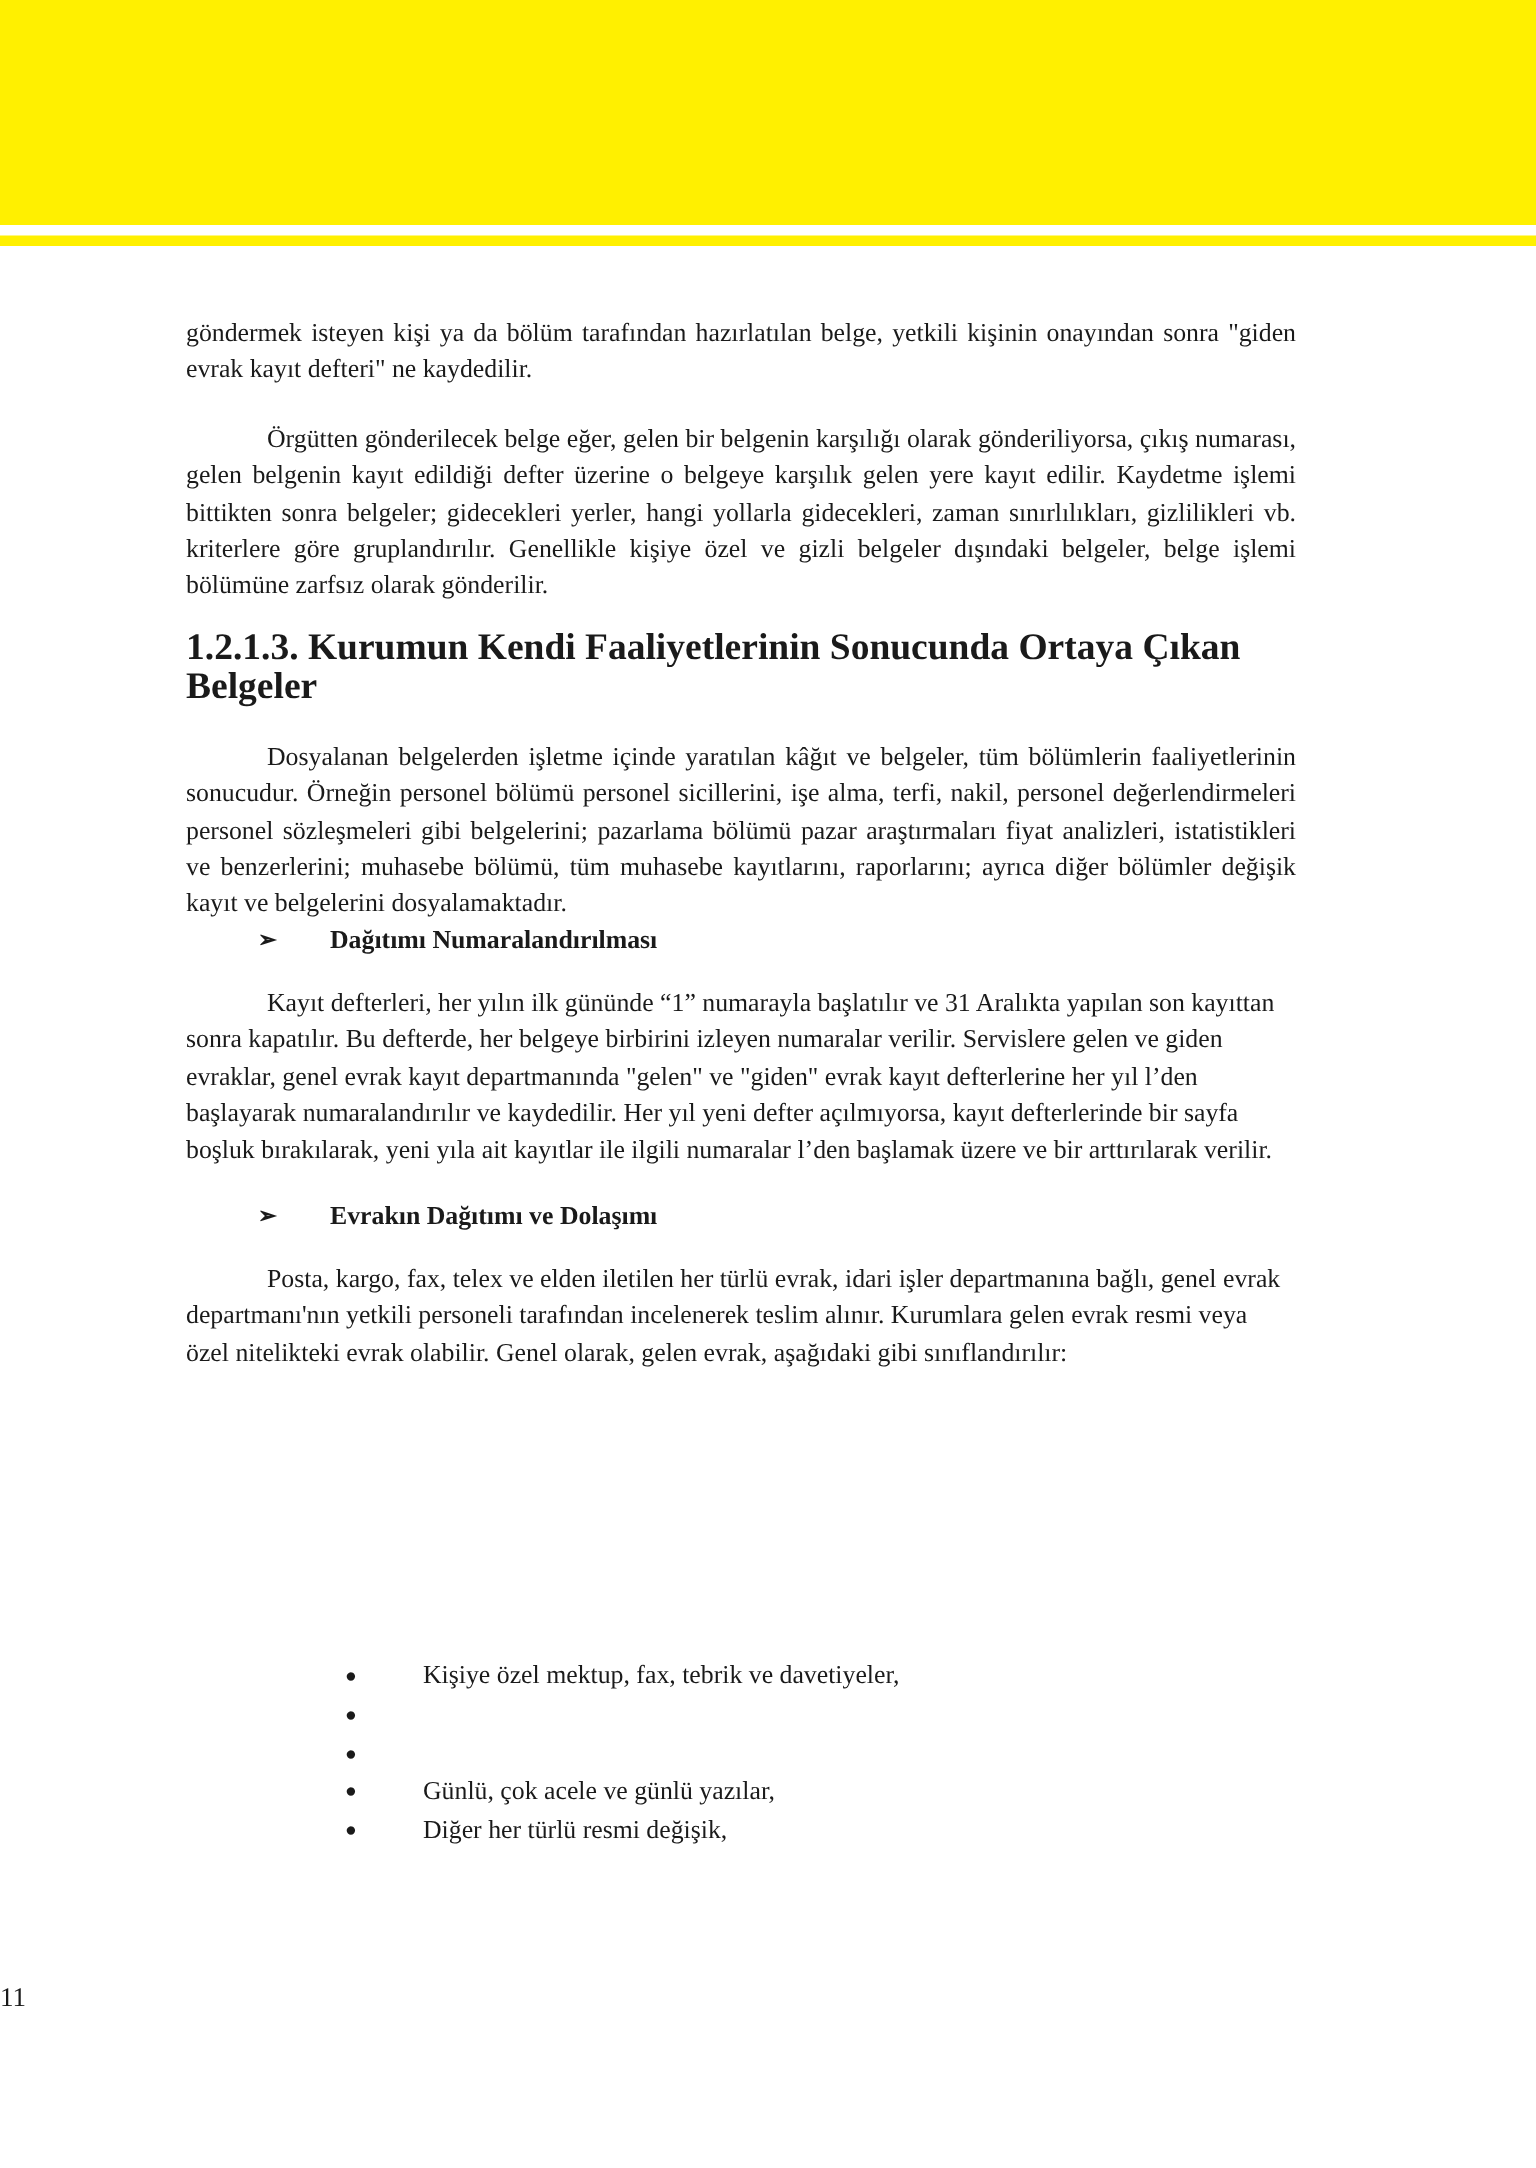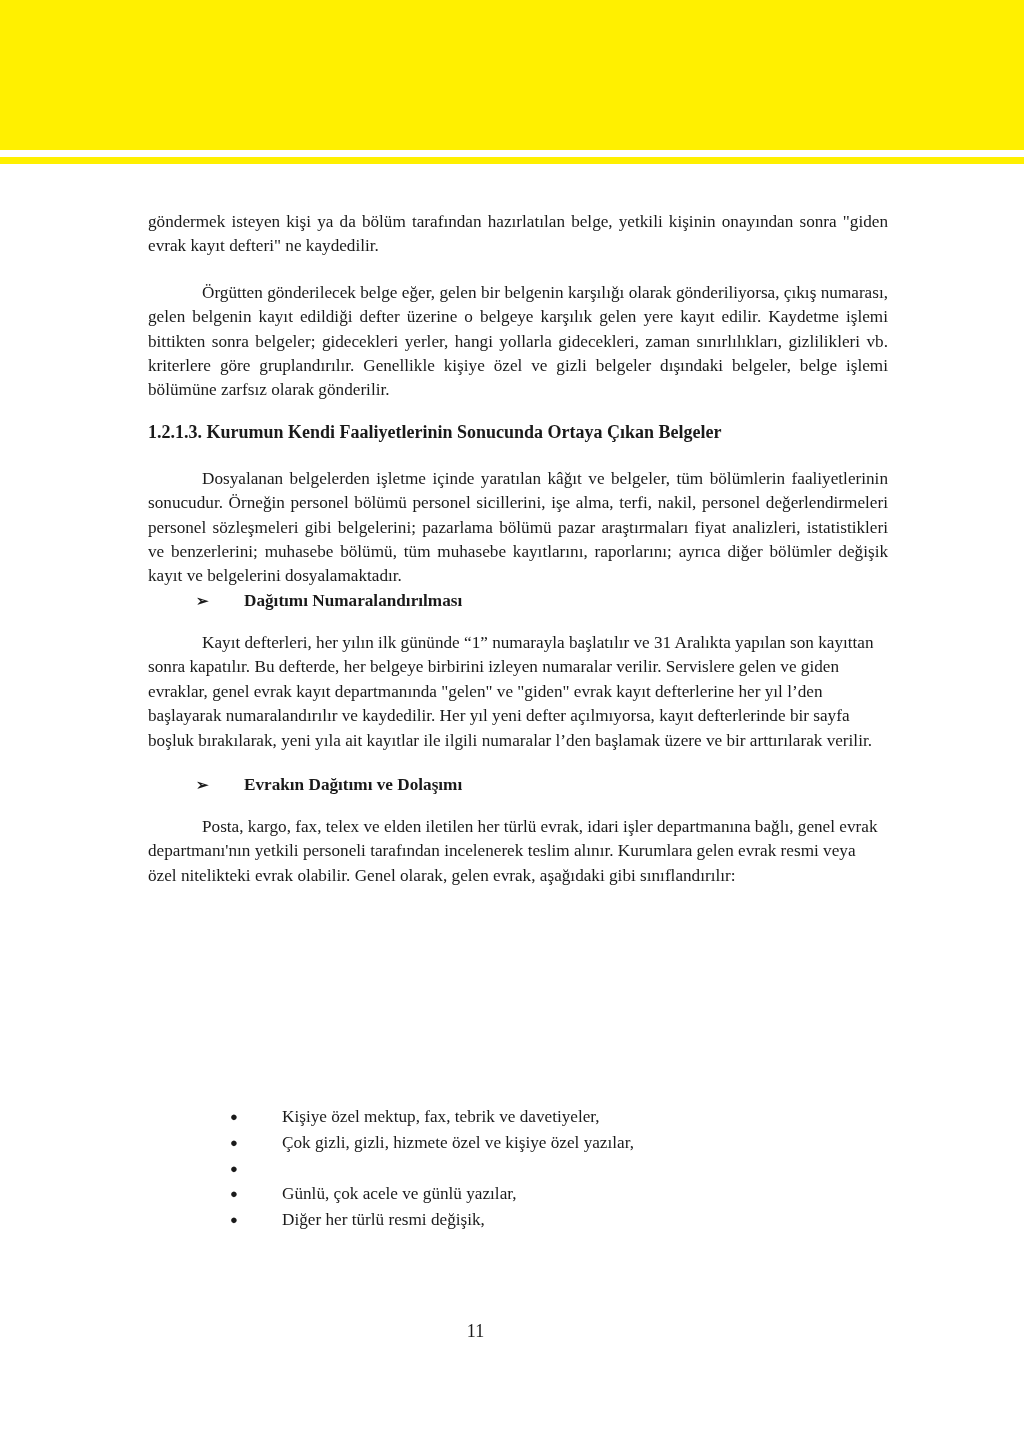--- a/index.html
+++ b/index.html
@@ -1,36 +1,36 @@
 <!DOCTYPE html>
 <html><head>
 <meta charset="utf-8">
 <style>
   html, body { margin: 0; padding: 0; background: #ffffff; }
   body { width: 1024px; height: 1445px; position: relative; overflow: hidden;
          font-family: "Liberation Serif", "DejaVu Serif", serif; color: #1a1a1a; }
   .banner { position: absolute; left: 0; top: 0; width: 1024px; height: 150px; background: #FFF000; }
   .stripe { position: absolute; left: 0; top: 157px; width: 1024px; height: 7px; background: #FFF000; }
-  .content { position: absolute; left: 148px; top: 210px; width: 740px; }
+  .content { position: absolute; left: 124px; top: 210px; width: 740px; }
   p { margin: 0; font-size: 17.2px; line-height: 24.4px; }
   .just { text-align: justify; }
   .indent { text-indent: 54px; }
   .p1 { margin-bottom: 22px; }
   .p2 { margin-bottom: 16px; }
-  h2 { margin: 0 0 22px 0; font-size: 18px; font-weight: bold; line-height: 26px; }
+  h2 { margin: 0 0 22px 0; font-size: 25px; font-weight: bold; line-height: 26px; }
   .p3 { }
   .subhead { display: flex; align-items: center; font-weight: bold; font-size: 17.2px; line-height: 24px; margin-bottom: 18px; }
   .arrow { width: 48px; padding-left: 48px; font-size: 15px; }
   .p4 { margin-bottom: 20px; }
   .p5 { margin-bottom: 18px; }
   .p6 { margin-bottom: 24px; }
   ul { list-style: none; margin: 0; padding: 0; }
   li { display: flex; font-size: 17.2px; line-height: 25.8px; }
   .bullet { width: 150px; padding-left: 98px; box-sizing: border-box; font-size: 13px; }
-  .page-number { position: absolute; left: 0; width: 951px; top: 1321px; text-align: center; font-size: 18px; }
+  .page-number { position: absolute; left: 0; width: 951px; top: 1321px; font-size: 18px; }
 </style>
 </head>
 <body>
 
 <div class="banner"></div>
 <div class="stripe"></div>
 
 <div class="content">
   <p class="p1 just">göndermek isteyen kişi ya da bölüm tarafından hazırlatılan belge, yetkili kişinin onayından sonra "giden evrak kayıt defteri" ne kaydedilir.</p>
   <p class="p2 just indent">Örgütten gönderilecek belge eğer, gelen bir belgenin karşılığı olarak gönderiliyorsa, çıkış numarası, gelen belgenin kayıt edildiği defter üzerine o belgeye karşılık gelen yere kayıt edilir. Kaydetme işlemi bittikten sonra belgeler; gidecekleri yerler, hangi yollarla gidecekleri, zaman sınırlılıkları, gizlilikleri vb. kriterlere göre gruplandırılır. Genellikle kişiye özel ve gizli belgeler dışındaki belgeler, belge işlemi bölümüne zarfsız olarak gönderilir.</p>
@@ -54,21 +54,20 @@
   <p class="p6 indent">Posta, kargo, fax, telex ve elden iletilen her türlü evrak, idari işler departmanına bağlı, genel evrak departmanı'nın yetkili personeli tarafından incelenerek teslim alınır. Kurumlara gelen evrak resmi veya özel nitelikteki evrak olabilir. Genel olarak, gelen evrak, aşağıdaki gibi sınıflandırılır:</p>
 </div>
 
 <ul style="position:absolute; left:132px; top:1104px; width:740px;">
   <li>
       <span class="bullet">●</span>
       <span>Kişiye özel mektup, fax, tebrik ve davetiyeler,</span>
     </li>
   <li>
       <span class="bullet">●</span>
-      <span>Çok gizli, gizli, hizmete özel ve kişiye özel yazılar,</span>
     </li>
   <li>
       <span class="bullet">●</span>
     </li>
   <li>
       <span class="bullet">●</span>
       <span>Günlü, çok acele ve günlü yazılar,</span>
     </li>
   <li>
       <span class="bullet">●</span>

